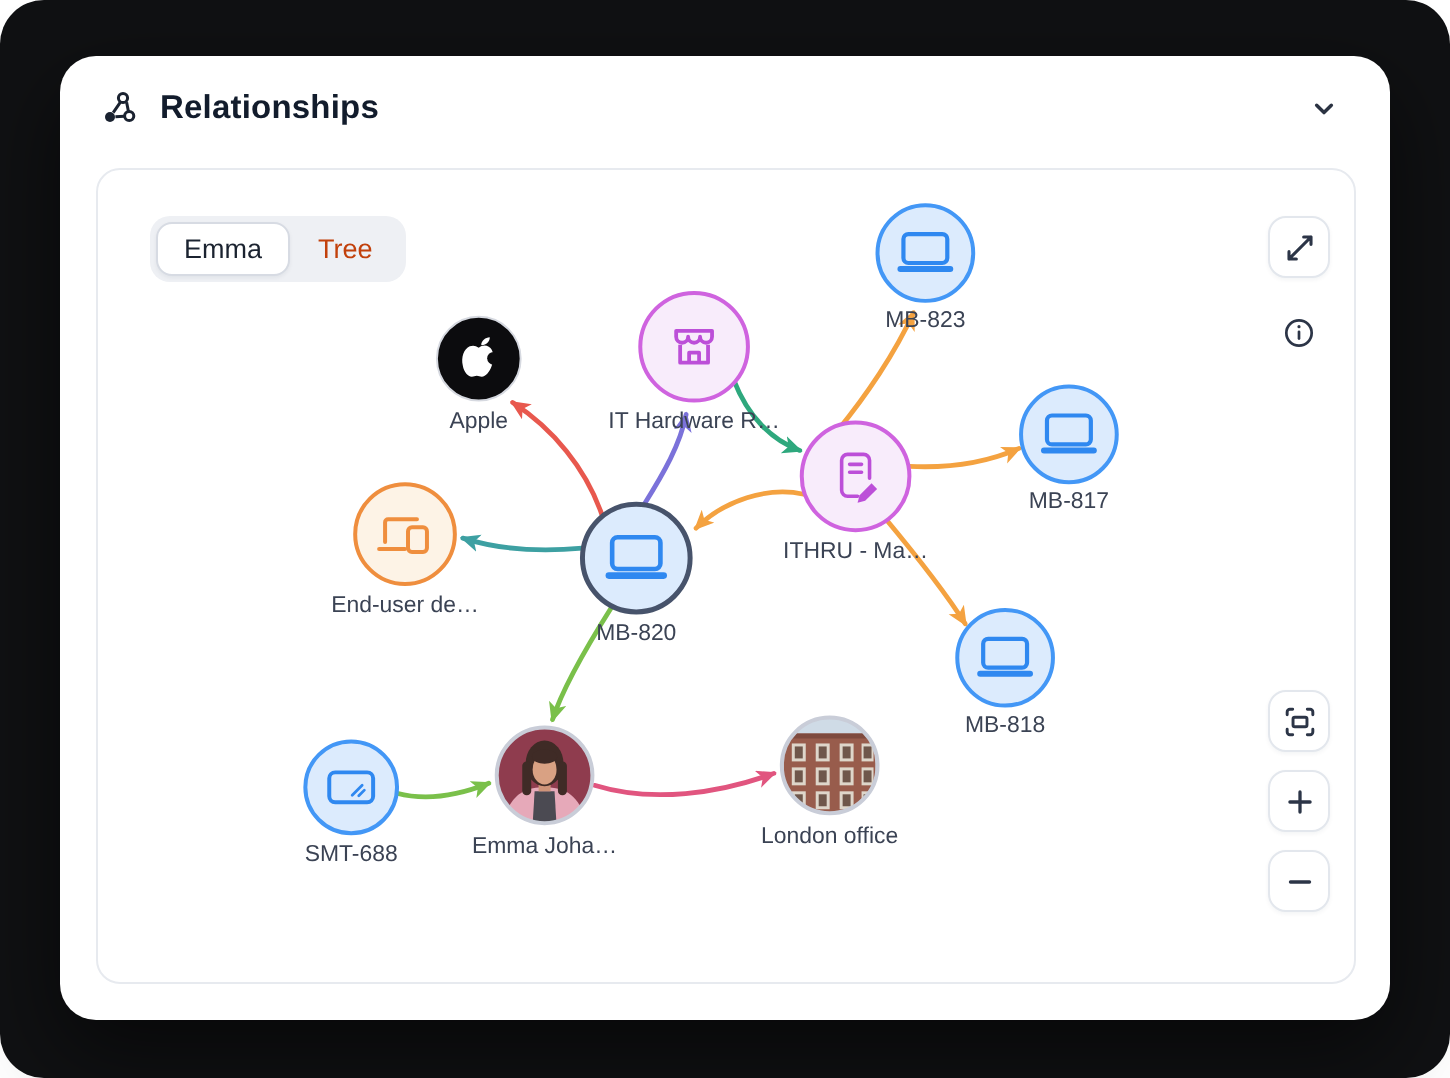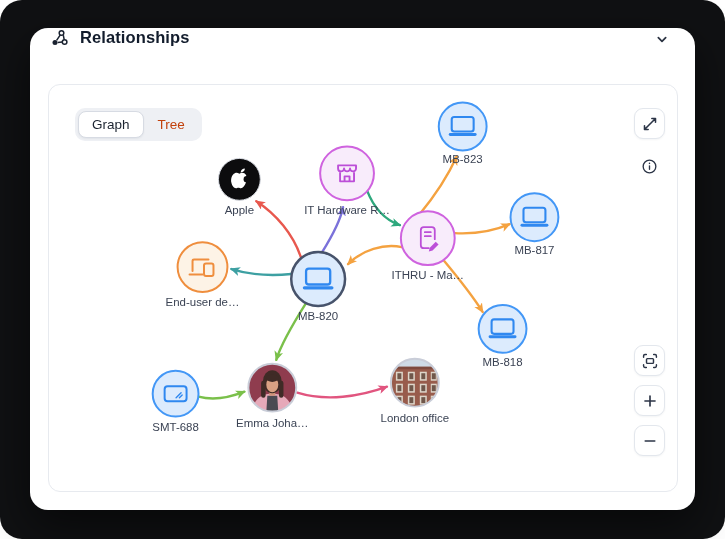--- a/index.html
+++ b/index.html
@@ -1,20 +1,20 @@
 <!DOCTYPE html>
 <html><head>
 <meta charset="utf-8">
 <style>
   html,body{margin:0;padding:0;width:725px;height:539px;background:#fff;overflow:hidden;
     font-family:"Liberation Sans",sans-serif;}
   .backdrop{position:absolute;inset:0;background:#101113;border-radius:22px;}
   .card{position:absolute;left:30px;top:28px;width:665px;height:482px;background:#fff;
     border-radius:18px;box-shadow:0 16px 44px rgba(0,0,0,.55);}
-  .card-header{display:flex;height:52px;padding:0 22px 0 20px;}
+  .card-header{display:flex;align-items:center;height:52px;padding:0 22px 0 20px;}
   .card-title{font-size:16.5px;font-weight:700;color:#121c2c;margin-left:10px;letter-spacing:.1px;}
   .spacer{flex:1;}
   .graph-panel{position:absolute;left:18px;right:17px;top:56px;bottom:18px;
     border:1px solid #e7eaef;border-radius:12px;background:#fff;overflow:hidden;}
   .graph-svg{position:absolute;inset:0;width:100%;height:100%;}
   .seg{position:absolute;left:26px;top:23px;display:flex;align-items:center;background:#eef0f4;
     border-radius:10px;padding:3px;z-index:5;}
   .seg-btn{font-size:13.5px;color:#c2410c;padding:5px 13px;border-radius:8px;background:transparent;
     border:1px solid transparent;cursor:pointer;font-family:inherit;}
   .seg-btn.active{background:#fff;border:1px solid #d7dbe3;color:#1b2330;font-weight:500;
@@ -52,21 +52,21 @@
     <span class="plain-icon">
       <svg width="22" height="22" viewBox="0 0 24 24" fill="none" stroke="#2b3342" stroke-width="1.9" stroke-linecap="round" stroke-linejoin="round">
         <path d="M8,10.5 l4,4 4,-4"></path>
       </svg>
     </span>
   </div>
 
   <div class="graph-panel">
 
     <div class="seg">
-      <button class="seg-btn active">Graph</button>
+      <button class="seg-btn active">Emma</button>
       <button class="seg-btn">Tree</button>
     </div>
 
     <button class="ctl-btn btn-expand">
       <svg width="22" height="22" viewBox="0 0 24 24" fill="none" stroke="#2c3547" stroke-width="1.7" stroke-linecap="round" stroke-linejoin="round">
         <path d="M14,6 h4 v4 M18,6 L6,18 M6,14 v4 h4"></path>
       </svg>
     </button>
 
     <span class="plain-icon icon-info">

